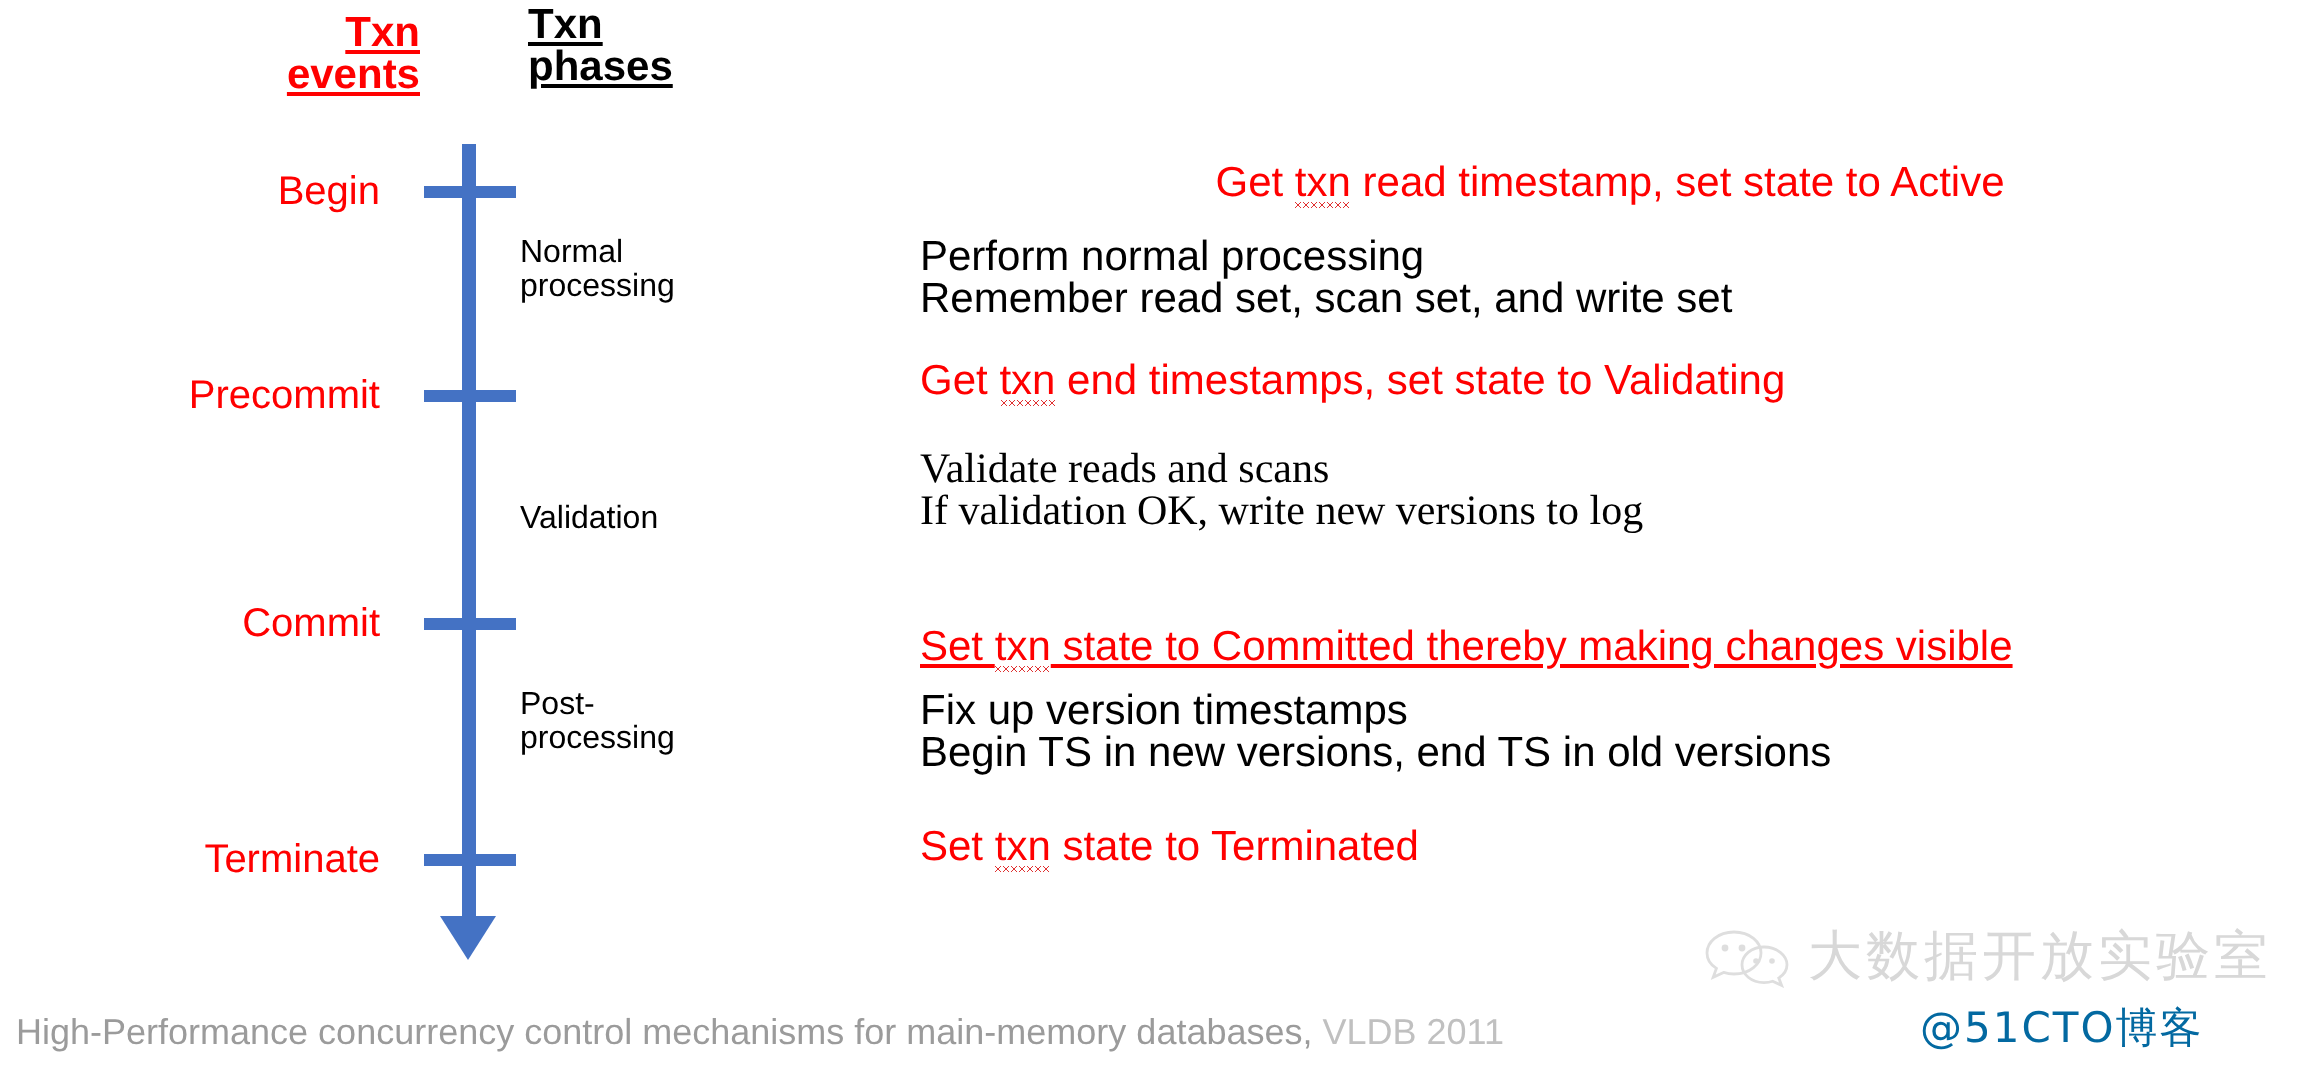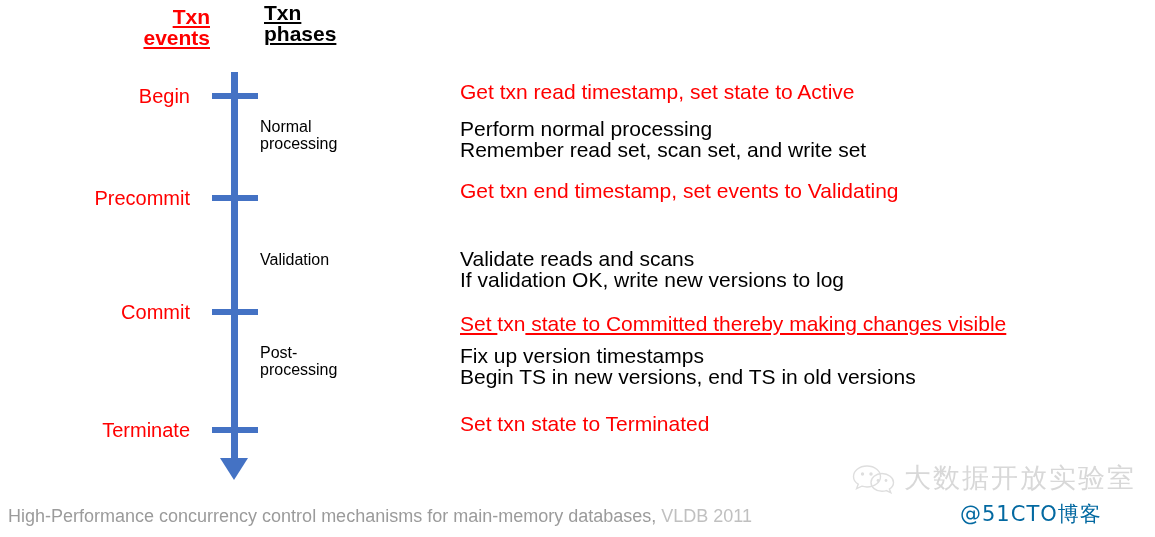--- a/index.html
+++ b/index.html
@@ -232,25 +232,25 @@
 
   <div id="phases-col">
       <div class="phase-label" style="top: 58px;">Normal
 processing</div>
       <div class="phase-label" style="top: 191px;">Validation</div>
       <div class="phase-label" style="top: 284px;">Post-
 processing</div>
     </div>
 
   <div id="desc-col">
-      <div class="desc red" style="top: 81px;"><span>Get </span><span class="sq">txn</span><span> read timestamp, set state to Active</span></div>
+      <div class="desc red" style="top: 81px; text-align: center;"><span>Get </span><span class="sq">txn</span><span> read timestamp, set state to Active</span></div>
       <div class="desc black" style="top: 118px;">Perform normal processing
 Remember read set, scan set, and write set</div>
-      <div class="desc red" style="top: 180px;"><span>Get </span><span class="sq">txn</span><span> end timestamp, set events to Validating</span></div>
-      <div class="desc black" style="top: 248px;">Validate reads and scans
+      <div class="desc red" style="top: 180px;"><span>Get </span><span class="sq">txn</span><span> end timestamps, set state to Validating</span></div>
+      <div class="desc black" style="top: 224px; font-family: Liberation Serif, serif;">Validate reads and scans
 If validation OK, write new versions to log</div>
       <div class="desc red" style="top: 313px; text-decoration: underline;"><span>Set </span><span class="sq">txn</span><span> state to Committed thereby making changes visible</span></div>
       <div class="desc black" style="top: 345px;">Fix up version timestamps
 Begin TS in new versions, end TS in old versions</div>
       <div class="desc red" style="top: 413px;"><span>Set </span><span class="sq">txn</span><span> state to Terminated</span></div>
     </div>
 
   <div id="caption">
     <span>High-Performance concurrency control mechanisms for main-memory databases,</span>
     <span class="venue">VLDB 2011</span>

